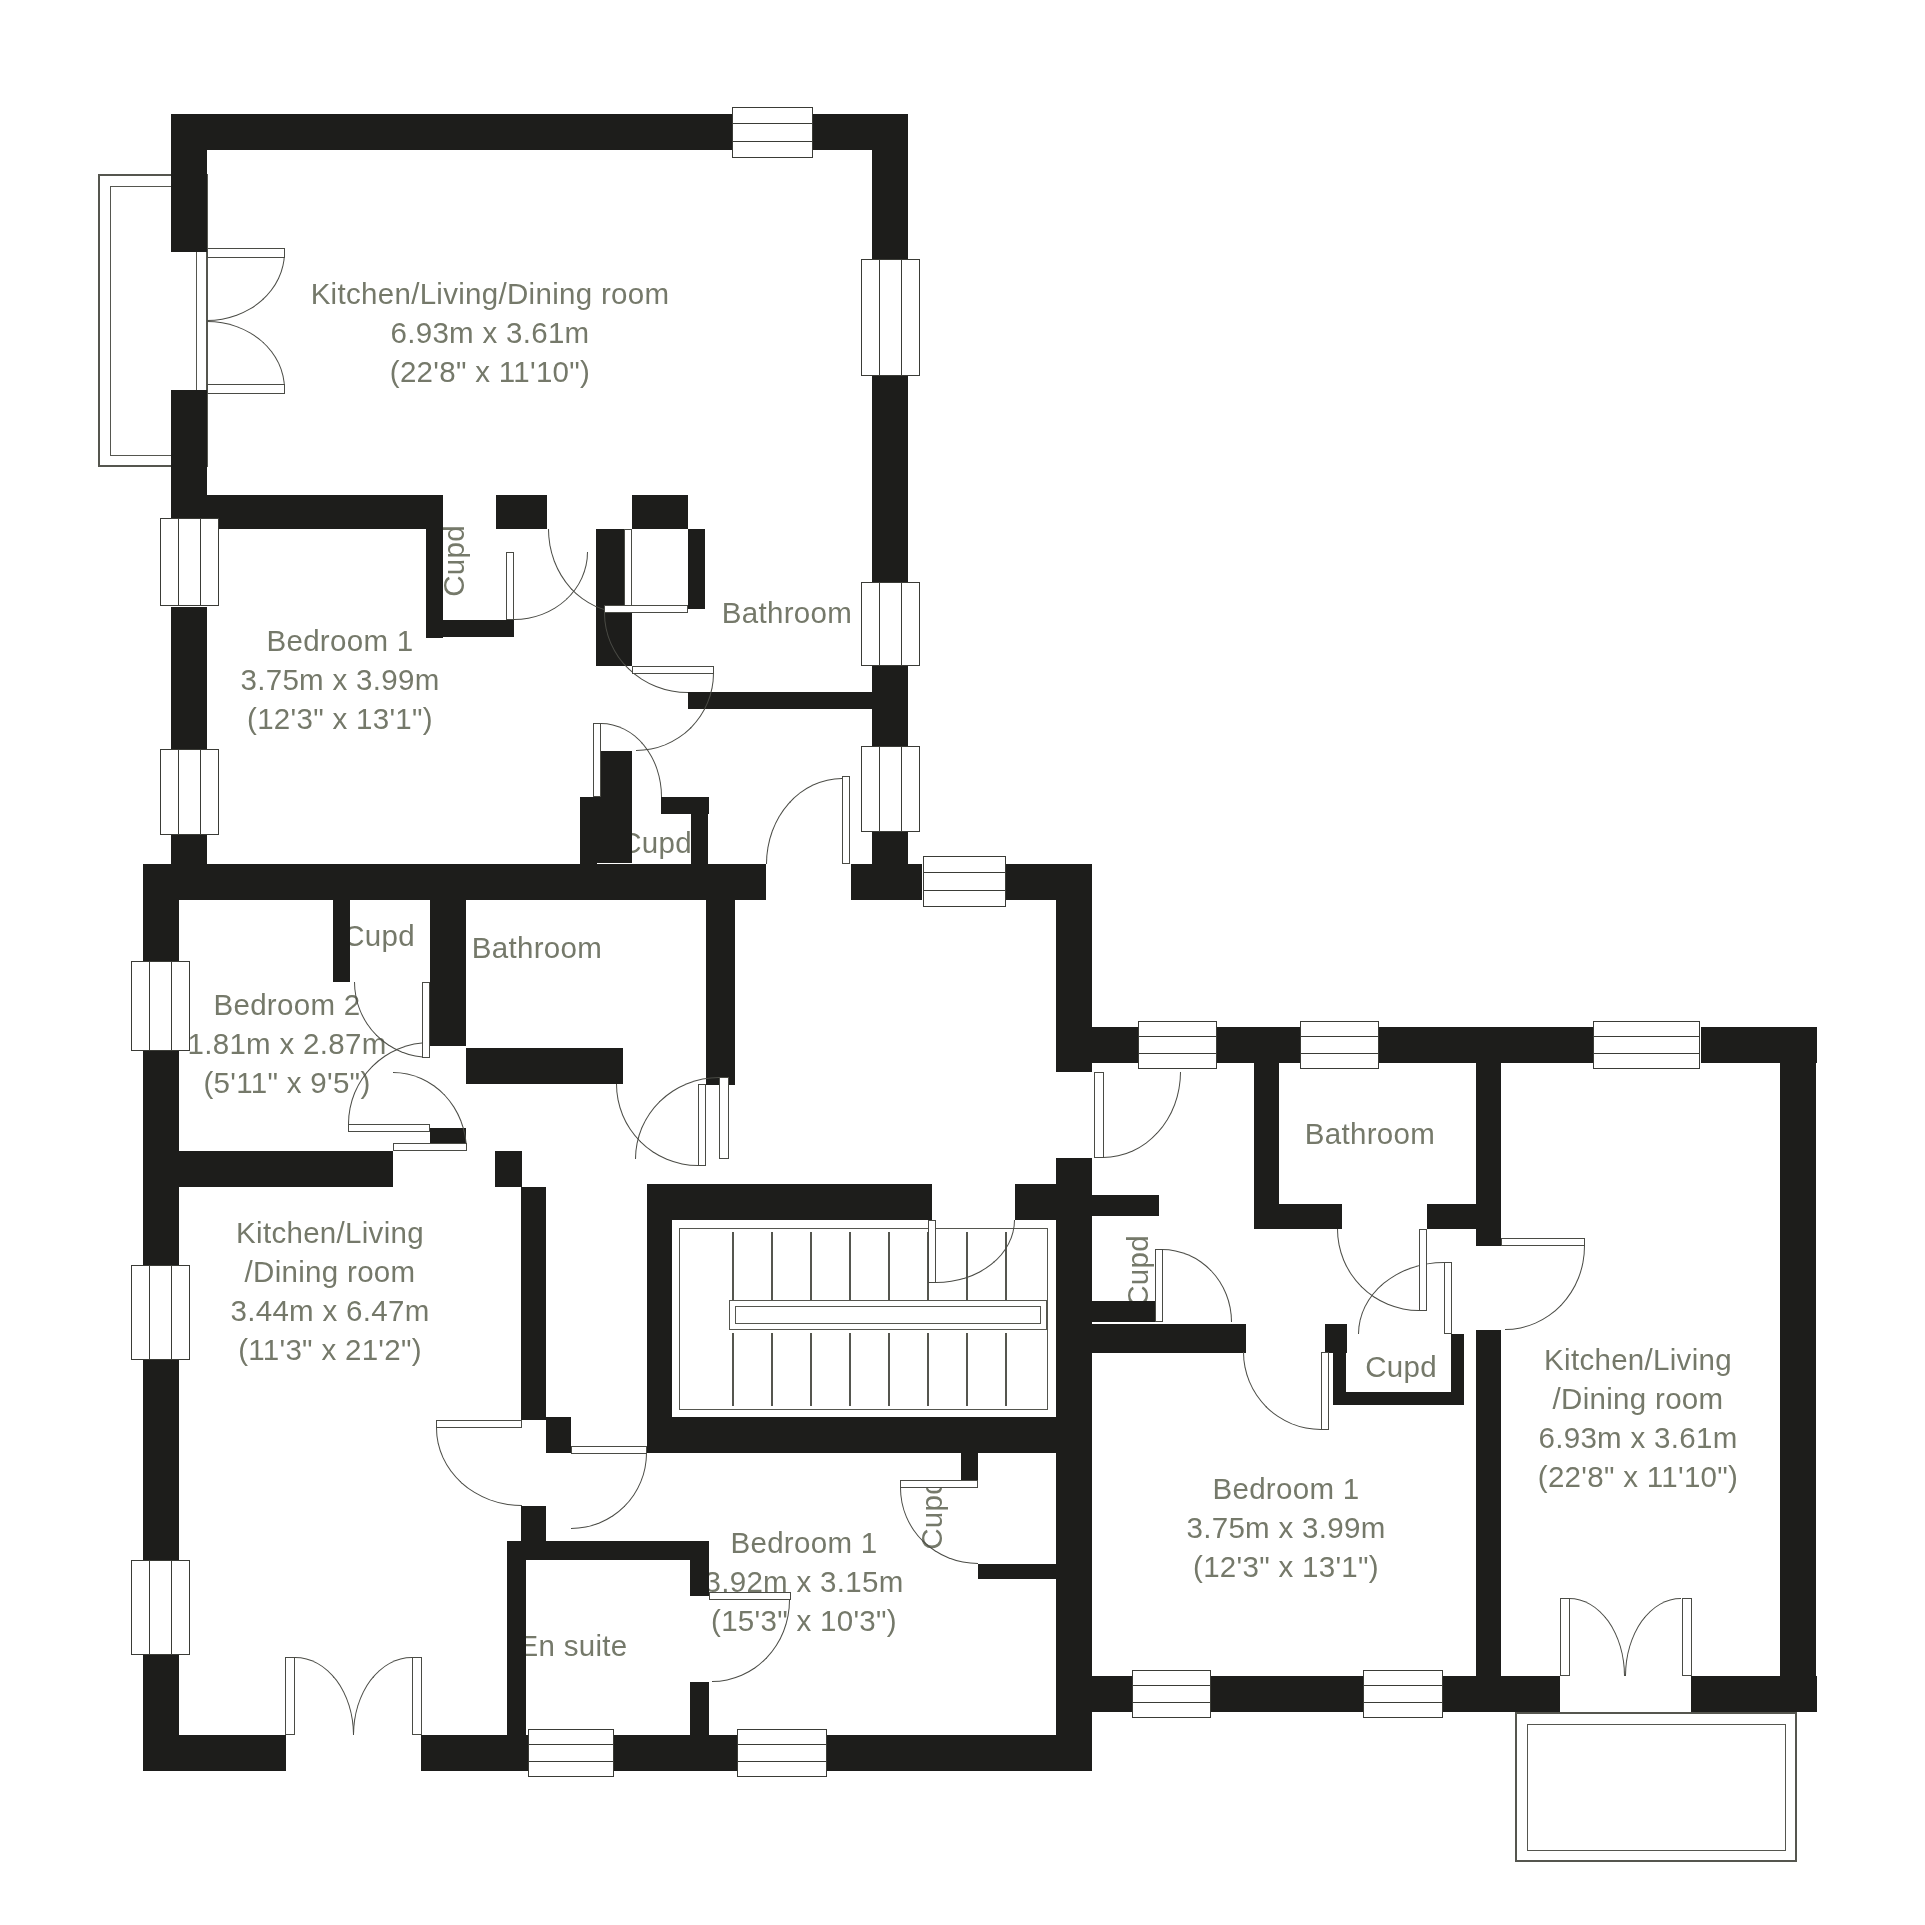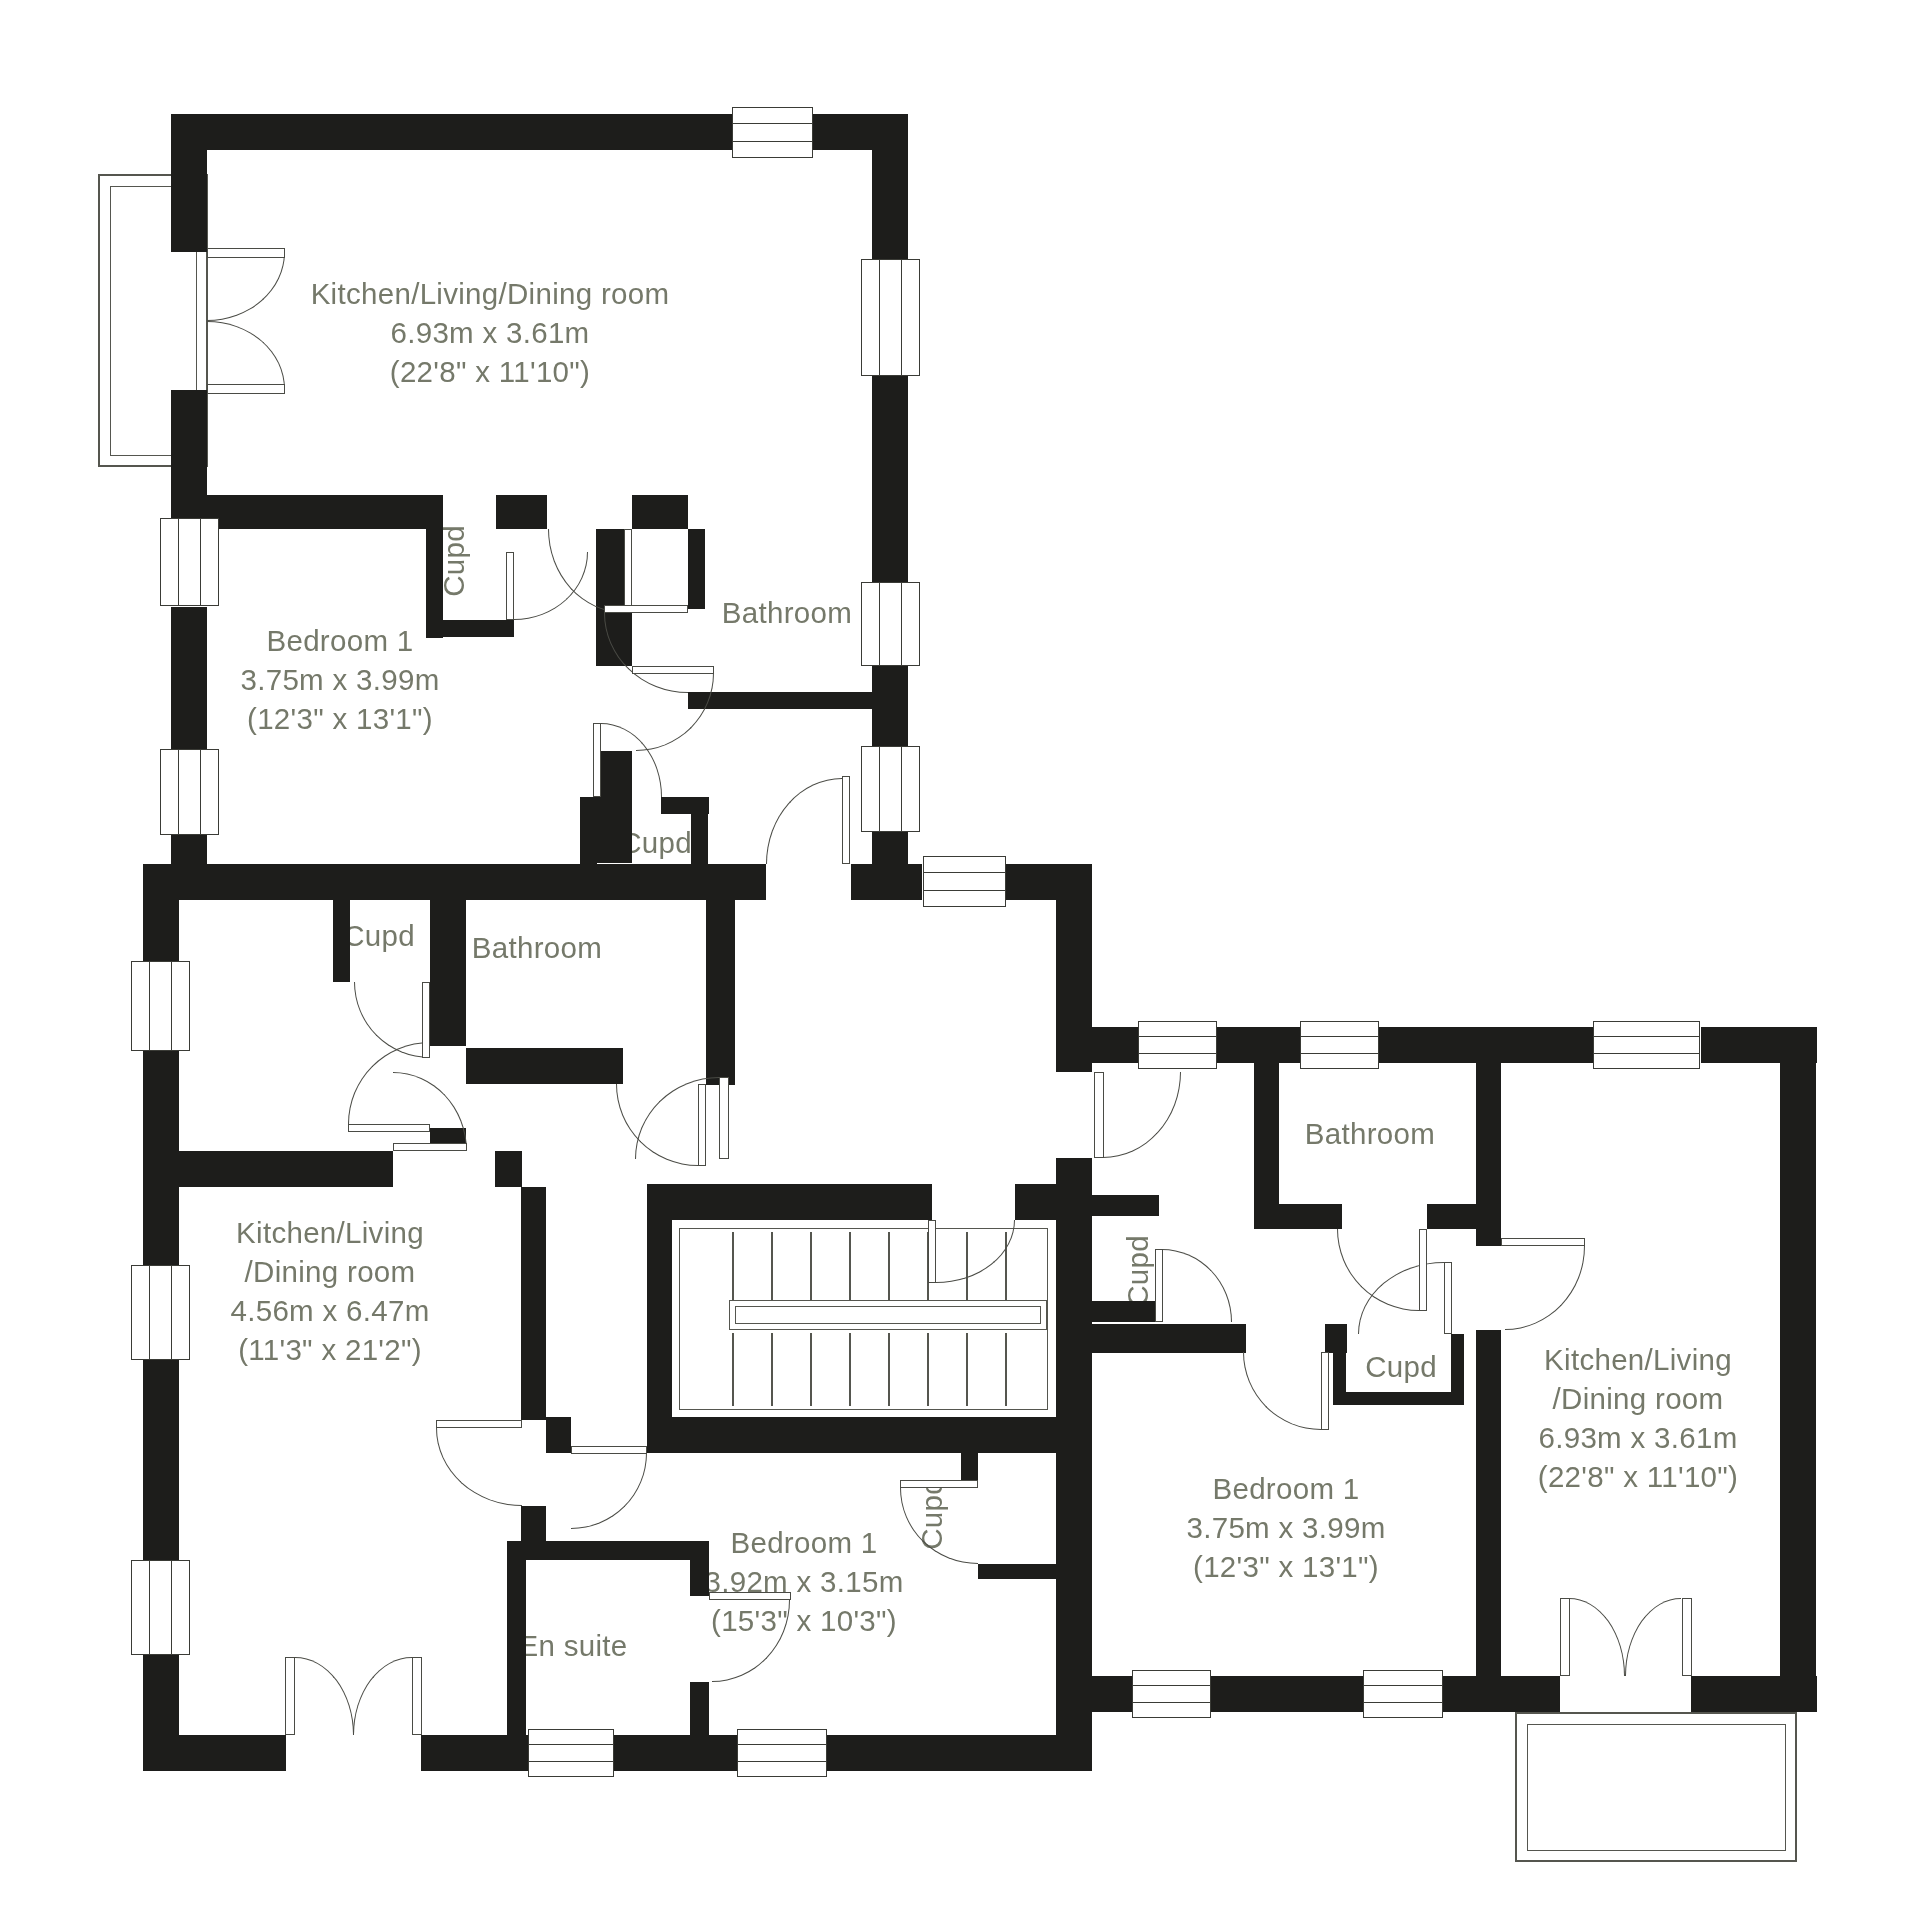--- a/index.html
+++ b/index.html
@@ -64,24 +64,29 @@
   </div>
   <div class="lab" style="left:656px;top:843px;">
     <span class="ln">Cupd</span>
   </div>
   <div class="lab" style="left:379px;top:936px;">
     <span class="ln">Cupd</span>
   </div>
   <div class="lab" style="left:537px;top:948px;">
     <span class="ln">Bathroom</span>
   </div>
+  <div class="lab" style="left:287px;top:1044px;">
+    <span class="ln">Bedroom 2</span>
+    <span class="ln">1.81m x 2.87m</span>
+    <span class="ln">(5'11" x 9'5")</span>
+  </div>
   <div class="lab" style="left:330px;top:1292px;">
     <span class="ln">Kitchen/Living</span>
     <span class="ln">/Dining room</span>
-    <span class="ln">4.56m x 6.47m</span>
+    <span class="ln">3.44m x 6.47m</span>
     <span class="ln">(11'3" x 21'2")</span>
   </div>
   <div class="lab" style="left:573px;top:1646px;">
     <span class="ln">En suite</span>
   </div>
   <div class="lab" style="left:804px;top:1582px;">
     <span class="ln">Bedroom 1</span>
     <span class="ln">3.92m x 3.15m</span>
     <span class="ln">(15'3" x 10'3")</span>
   </div>

